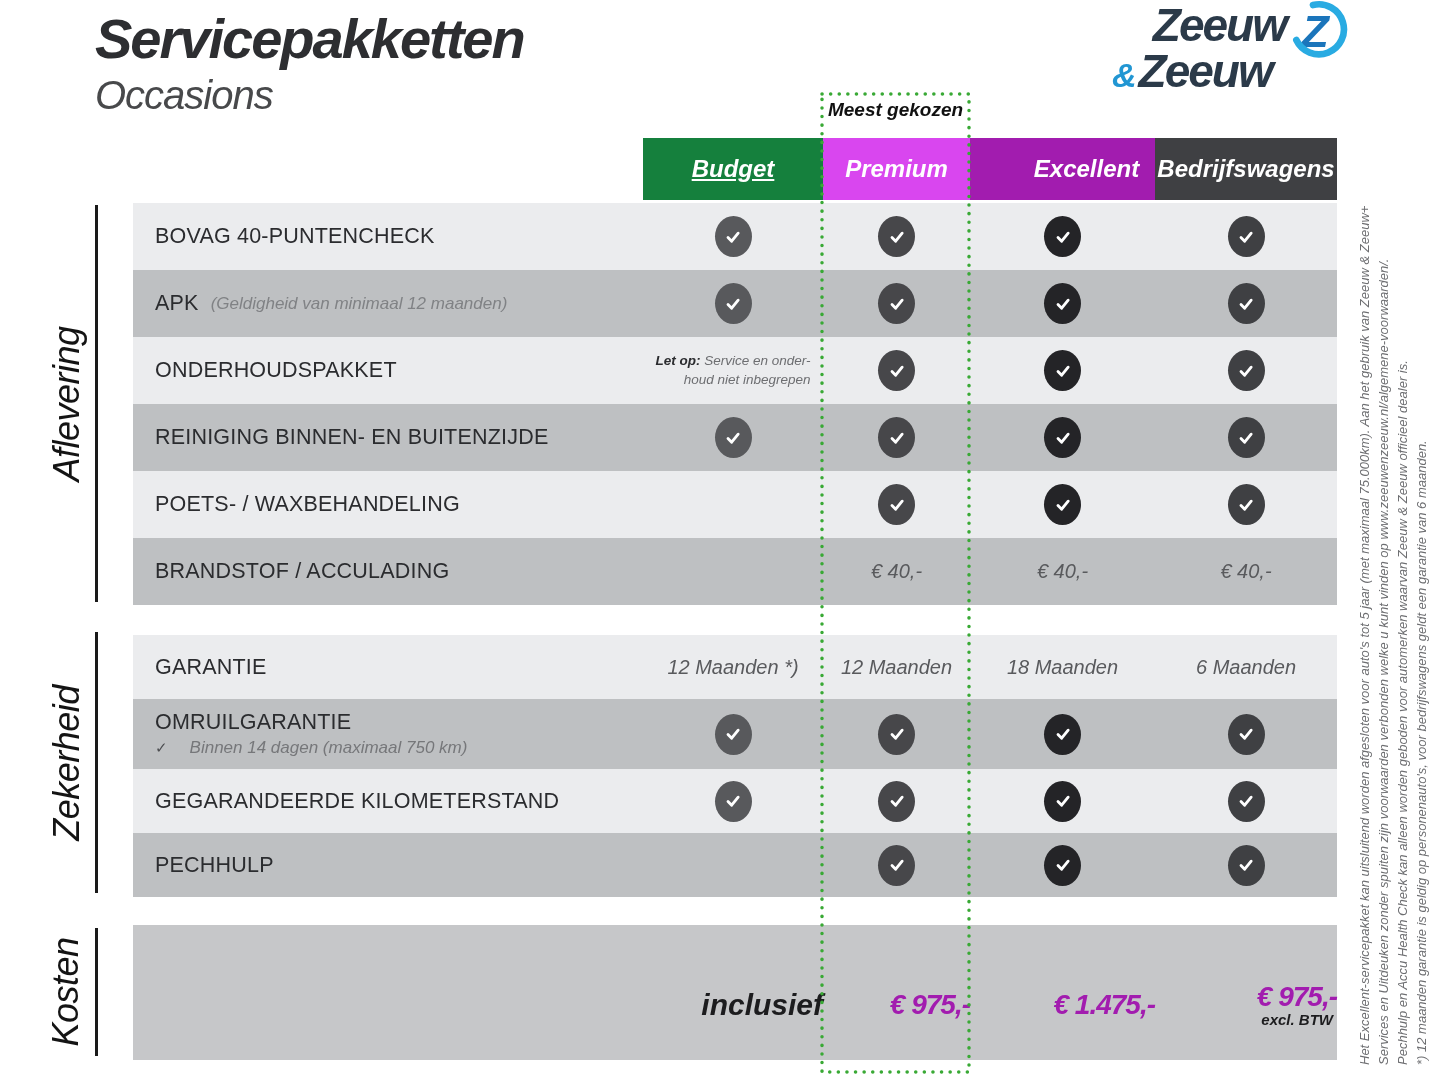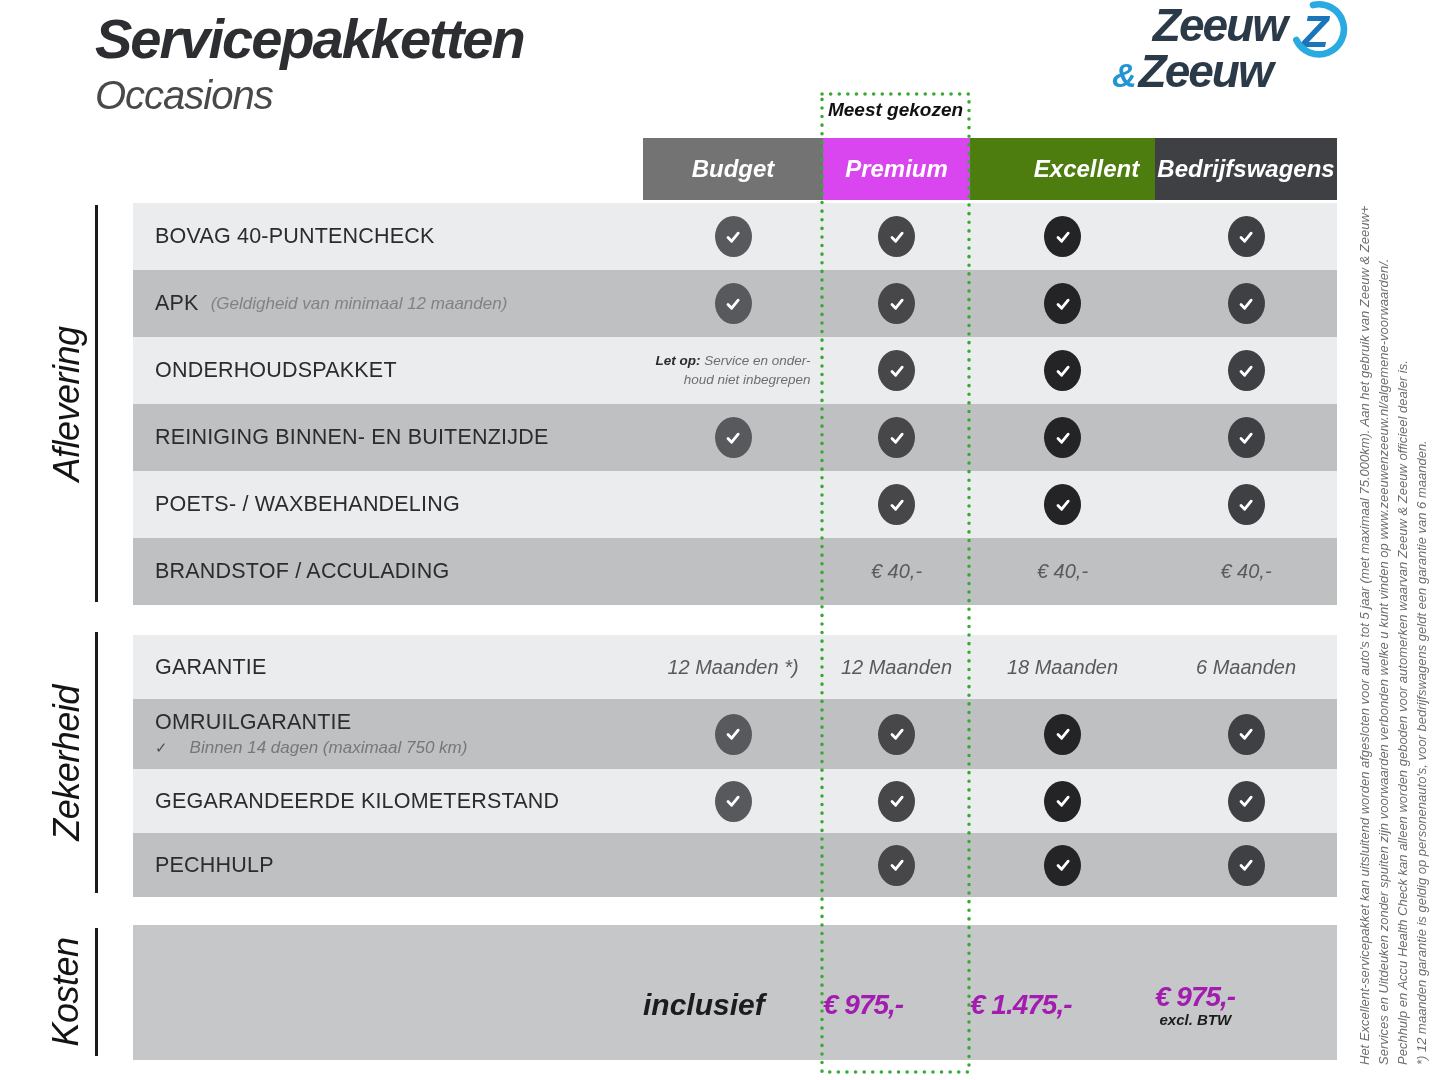--- a/index.html
+++ b/index.html
@@ -15,23 +15,23 @@
   .logo{position:absolute;left:1108px;top:0;width:240px;font-style:italic;font-weight:bold;color:#2b3a49;}
   .logo-line1{display:flex;align-items:flex-start;justify-content:flex-end;}
   .logo-line2{display:flex;align-items:baseline;justify-content:flex-start;margin-top:-14px;padding-left:4px;}
   .logo-word{font-size:46px;letter-spacing:-2px;line-height:1.1;}
   .logo-amp{font-size:34px;color:#2196d3;margin-right:2px;}
   .logo-z{width:60px;height:60px;margin-left:2px;}
 
   
   .colheaders{position:absolute;left:643px;top:138px;display:grid;grid-template-columns:180px 147px 185px 182px;height:62px;}
   .colhead{display:flex;align-items:center;justify-content:center;color:#fff;font-size:24px;font-style:italic;font-weight:bold;}
-  .colhead.c0{background:#737373;}
+  .colhead.c0{background:#15803d;text-decoration:underline;}
   .colhead.c1{background:#d946ef;}
-  .colhead.c2{background:#4d7c0f;padding-left:48px;}
+  .colhead.c2{background:#a21caf;padding-left:48px;}
   .colhead.c3{background:#3f4043;}
 
   
   .most-chosen{position:absolute;left:820px;top:99px;width:151px;text-align:center;
                font-size:19px;font-style:italic;font-weight:bold;color:#111;z-index:6;}
   .premium-outline{position:absolute;left:820px;top:92px;z-index:5;pointer-events:none;}
 
   
   .section{position:absolute;left:133px;width:1204px;}
   .sec-aflevering{top:203px;}
@@ -56,21 +56,21 @@
   .check svg{width:20px;height:20px;}
   .check path{fill:none;stroke:#fff;stroke-width:3.4;stroke-linecap:round;stroke-linejoin:round;}
 
   
   .cellnote{font-size:13.5px;font-style:italic;color:#6d6e71;text-align:right;line-height:1.35;}
   .cellnote b{color:#2b2c2f;}
 
   
   .kosten-band{position:absolute;left:133px;top:925px;width:1204px;height:135px;background:#c6c7c9;
                display:grid;grid-template-columns:510px 180px 147px 185px 182px;align-items:center;}
-  .kcell{display:flex;align-items:center;justify-content:flex-start;height:100%;margin-top:24px;}
+  .kcell{display:flex;align-items:center;justify-content:flex-end;height:100%;margin-top:24px;}
   .k-incl{font-size:30px;font-style:italic;font-weight:bold;color:#1c1c1e;}
   .k-price{font-size:28px;font-style:italic;font-weight:bold;color:#a21caf;letter-spacing:-1px;}
   .k-wrap{display:flex;flex-direction:column;align-items:flex-end;}
   .k-btw{font-size:15px;font-style:italic;font-weight:bold;color:#1c1c1e;margin-top:-2px;padding-right:4px;letter-spacing:0;}
 
   
   .vline{position:absolute;left:95px;width:3px;background:#1a1a1a;}
   .vl-aflevering{top:205px;height:397px;}
   .vl-zekerheid{top:632px;height:261px;}
   .vl-kosten{top:928px;height:128px;}

